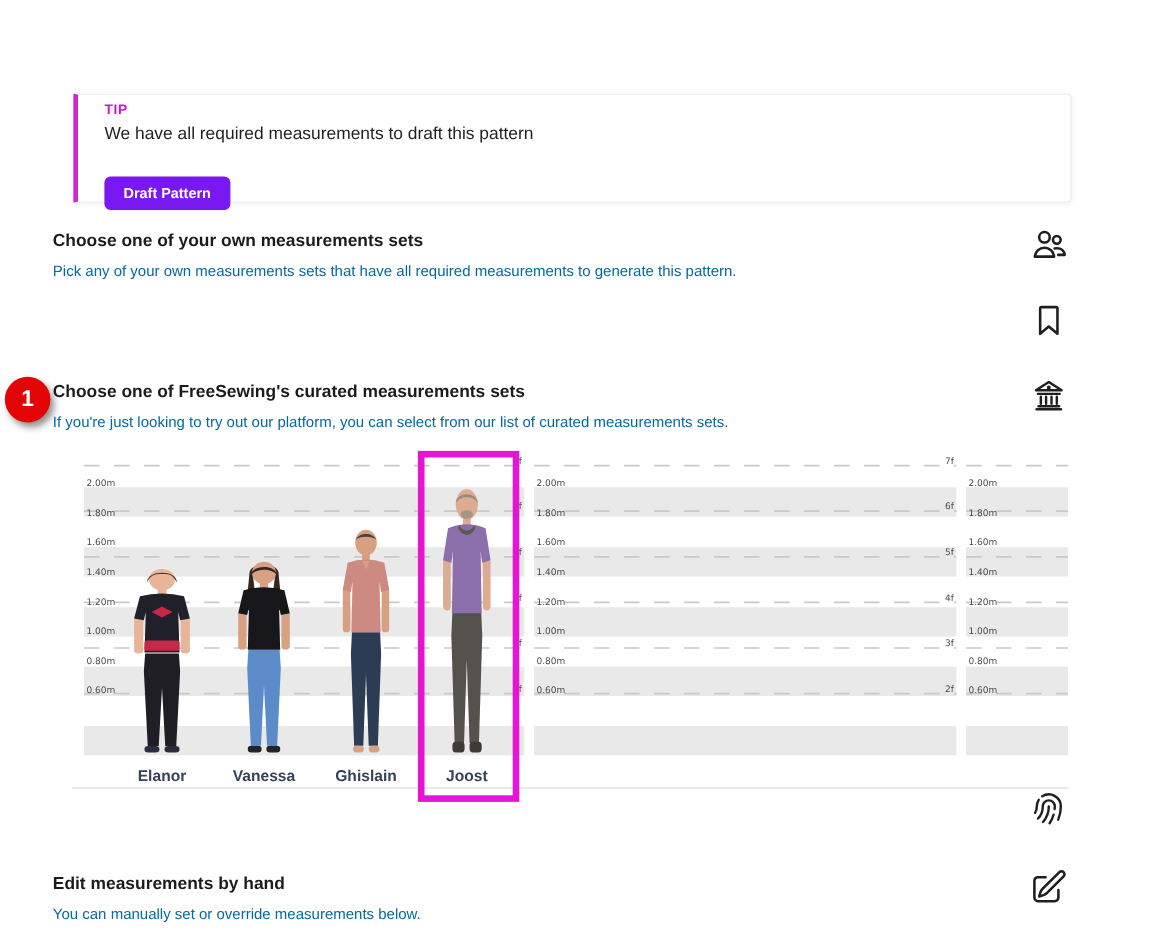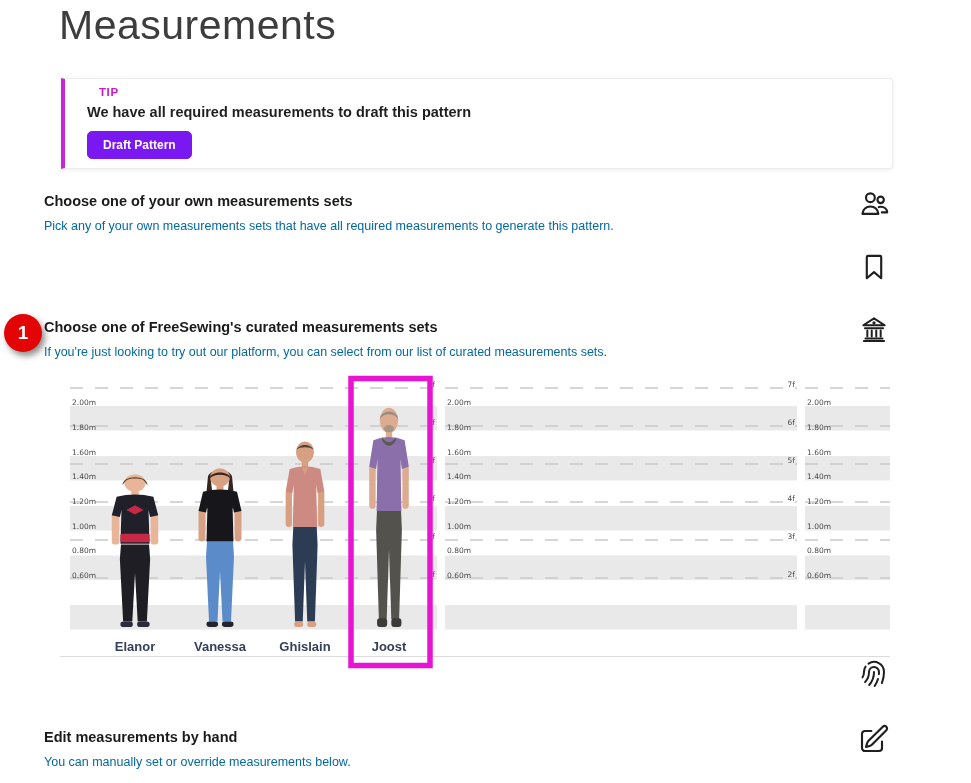--- a/index.html
+++ b/index.html
@@ -8,23 +8,23 @@
 
   
   .page-title{position:absolute;left:59px;top:2px;font-size:41px;font-weight:200;
               color:#3d3d3d;letter-spacing:.5px;margin:0;}
 
   
   .tip-box{position:absolute;left:61px;top:78px;width:827px;height:89px;background:#fff;
            border:1px solid #ececec;border-left:4px solid #c926d6;border-radius:0 4px 4px 0;
            box-shadow:0 1px 4px rgba(0,0,0,.07);}
   .tip-label{position:absolute;left:22px;top:7px;font-size:11.5px;font-weight:bold;
-             letter-spacing:.6px;color:#cb17cb;margin-left:12px;}
-  .tip-message{position:absolute;left:22px;top:25px;font-size:14.5px;font-weight:bold;color:#1f1f1f;text-align:center;}
-  .tip-actions{position:absolute;left:22px;top:52px;display:flex;gap:23px;}
+             letter-spacing:.6px;color:#cb17cb;}
+  .tip-message{position:absolute;left:22px;top:25px;font-size:14.5px;font-weight:normal;color:#1f1f1f;text-align:center;}
+  .tip-actions{position:absolute;left:22px;top:68px;display:flex;gap:23px;}
   .btn{font-family:inherit;font-size:12px;font-weight:bold;height:28px;padding:0 15px;
        border-radius:5px;cursor:pointer;line-height:26px;}
   .btn-primary{background:#7a18f2;border:1px solid #7a18f2;color:#fff;}
   .btn-outline{background:#fff;border:1px solid #8c3bf4;color:#7a18f2;}
 
   
   .section{position:absolute;left:44px;width:790px;cursor:pointer;}
   .section h2{margin:0;font-size:14.5px;font-weight:bold;color:#1b1b1b;}
   .section p{margin:10px 0 0;font-size:12.5px;color:#0369a1;}
 
@@ -47,21 +47,20 @@
   .person .pants{fill:var(--pants);}
   .person .shoes{fill:var(--shoes);}
   .person .accent{fill:var(--accent);}
   .person .under{fill:var(--under);}
 </style>
 </head>
 <body>
 
 <div class="page">
 
-  <h1 class="page-title">Measurements</h1>
 
   <div class="tip-box">
     <div class="tip-label">TIP</div>
     <div class="tip-message">We have all required measurements to draft this pattern</div>
     <div class="tip-actions">
       <button class="btn btn-primary">Draft Pattern</button>
     </div>
   </div>
 
   <div class="section" style="top:193px">

